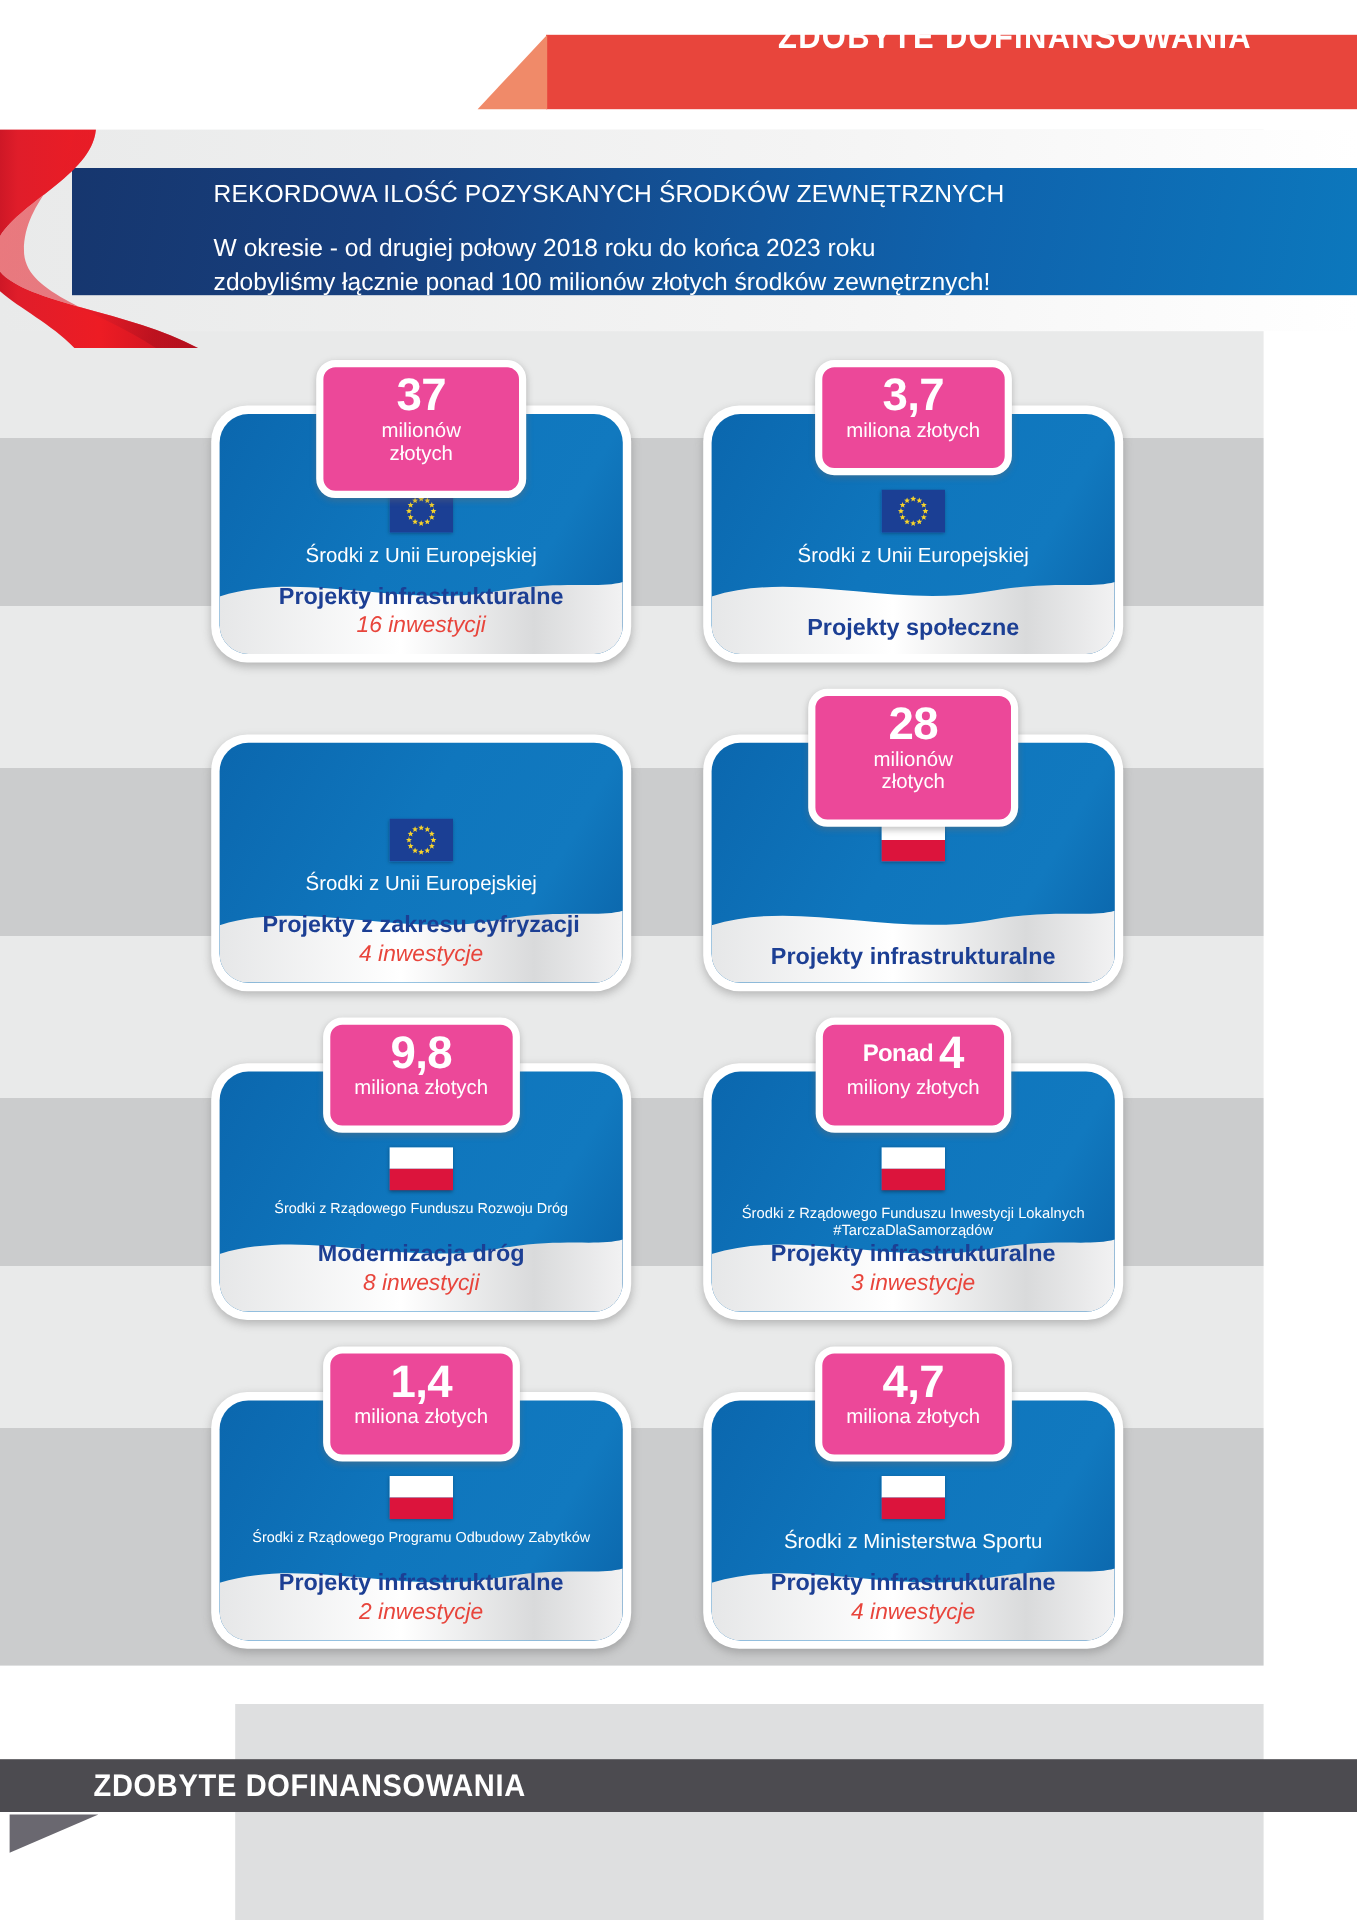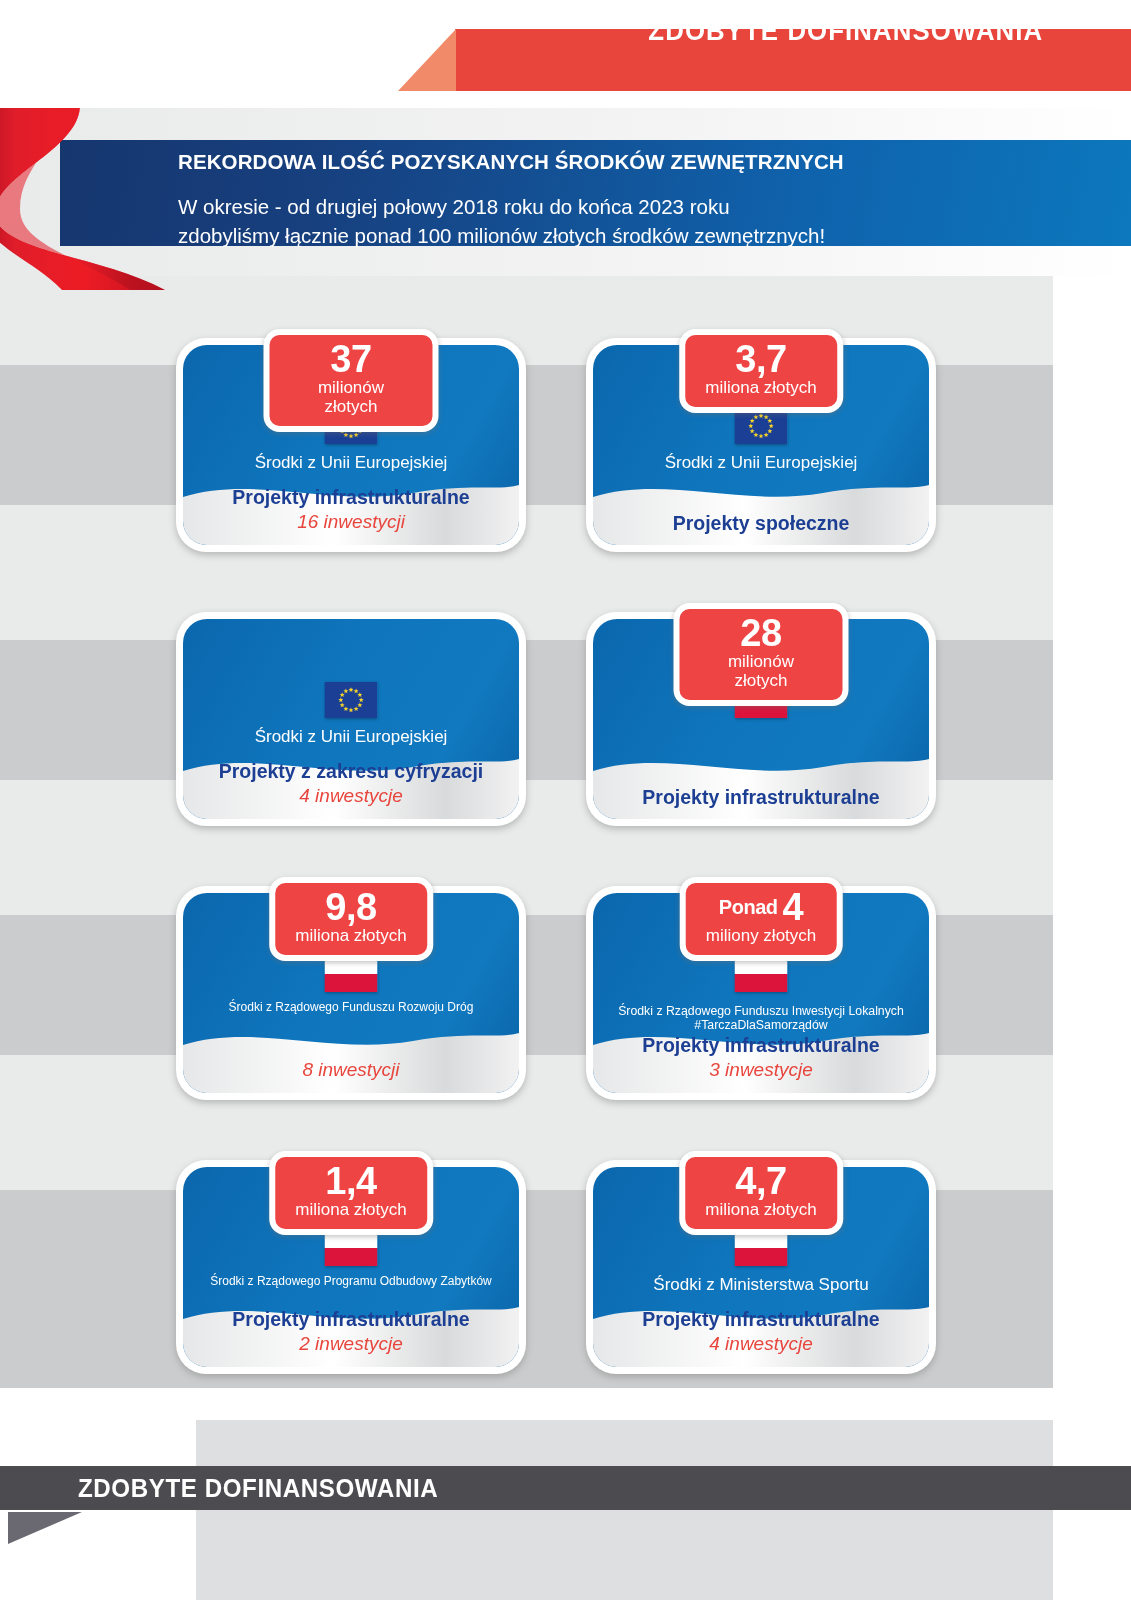--- a/index.html
+++ b/index.html
@@ -35,21 +35,21 @@
   #header-banner-title{position:absolute;right:88px;top:0;height:62px;display:flex;align-items:center;
       color:#ffffff;font-size:28px;font-weight:bold;letter-spacing:1.2px;z-index:8;
       font-family:"Liberation Sans", sans-serif; transform:scaleX(0.92);transform-origin:right center;}
 
   
   #hero-outer{position:absolute;left:0;top:108px;width:1131px;height:168px;z-index:4;
       background:linear-gradient(to right,#e9eaea 0%,#f4f4f4 60%,#ffffff 100%);}
   #hero-blue{position:absolute;left:60px;top:140px;width:1071px;height:106px;z-index:5;
       background:linear-gradient(100deg,#16366e 0%,#17407f 25%,#0f63ad 70%,#0c78bd 100%);}
   #hero-text{position:absolute;left:178px;top:148px;z-index:6;color:#ffffff;}
-  #hero-line1{font-size:20.5px;font-weight:bold;letter-spacing:0.1px;line-height:1.35;}
+  #hero-line1{font-size:20.5px;font-weight:normal;letter-spacing:0.1px;line-height:1.35;}
   #hero-line2{font-size:20.5px;line-height:1.43;font-weight:normal;margin-top:16px;}
   #hero-line3{font-size:20.5px;line-height:1.43;font-weight:normal;}
 
   
   #ribbon{position:absolute;left:-10px;top:105px;width:220px;height:185px;z-index:6;}
 
   
   #cards{position:absolute;left:0;top:0;width:1131px;height:1600px;z-index:3;}
   .card{position:absolute;width:350px;}
 
@@ -62,23 +62,23 @@
       box-shadow:0 1px 3px rgba(0,0,0,0.35);}
   .card-source{position:absolute;left:8px;right:8px;top:108px;text-align:center;color:#ffffff;
       font-size:17px;line-height:1.12;}
   .card-source.small{font-size:12px;top:108px;}
   .card-source.tiny{font-size:12.3px;top:112px;}
   .card-bottom{position:absolute;left:0;right:0;bottom:10px;text-align:center;}
   .card-project{color:#1c3f94;font-weight:bold;font-size:19.5px;line-height:1.2;}
   .card-count{color:#e8453c;font-style:italic;font-size:19px;line-height:1.3;margin-top:1px;}
 
   .badge{position:absolute;left:50%;transform:translateX(-50%);top:-38px;
-      background:#ef4444;border-radius:16px;border:6px solid #ffffff;
-      padding:6px 20px 9px 20px;text-align:center;color:#ffffff;min-width:96px;
-      box-shadow:0 2px 5px rgba(110,110,110,0.4);margin-top:29px;}
+      background:#ec4899;border-radius:16px;border:6px solid #ffffff;
+      padding:6px 20px 21px 20px;text-align:center;color:#ffffff;min-width:96px;
+      box-shadow:0 2px 5px rgba(110,110,110,0.4);}
   .badge-num{font-size:38px;font-weight:bold;line-height:0.98;letter-spacing:-0.5px;}
   .badge-num .pre{font-size:20px;font-weight:bold;vertical-align:0.28em;margin-right:5px;}
   .badge-unit{font-size:17px;line-height:1.1;margin-top:1px;}
 
   
   #footer-bar{position:absolute;left:0;top:1466px;width:1131px;height:44px;background:#4c4b50;z-index:8;}
   #footer-title{position:absolute;left:78px;top:1466px;height:44px;display:flex;align-items:center;
       color:#ffffff;font-size:26px;font-weight:bold;letter-spacing:0.6px;z-index:9;
       transform:scaleX(0.93);transform-origin:left center;}
   #footer-tri{position:absolute;left:8px;top:1512px;width:0;height:0;
@@ -316,20 +316,21 @@
               </linearGradient>
             </defs>
             <path d="M0 30 C 70 8, 150 40, 230 26 C 285 16, 315 24, 336 18 L336 78 L0 78 Z" fill="url(#wg4)"></path>
           </svg>
           <div class="card-flag"><svg width="53" height="36" viewBox="0 0 53 36">
               <rect width="53" height="18" fill="#ffffff"></rect>
               <rect y="18" width="53" height="18" fill="#dc143c"></rect>
             </svg></div>
           <div class="card-source small"><span>Środki z Rządowego Funduszu Rozwoju Dróg</span></div>
           <div class="card-bottom">
+            <div class="card-project">Modernizacja dróg</div>
             <div class="card-count">8 inwestycji</div>
           </div>
         </div>
         <div class="badge">
           <div class="badge-num">9,8</div>
           <div class="badge-unit">miliona złotych</div>
         </div>
       </div>
     </div>
     <div class="card" style="left: 586px; top: 886px;">

